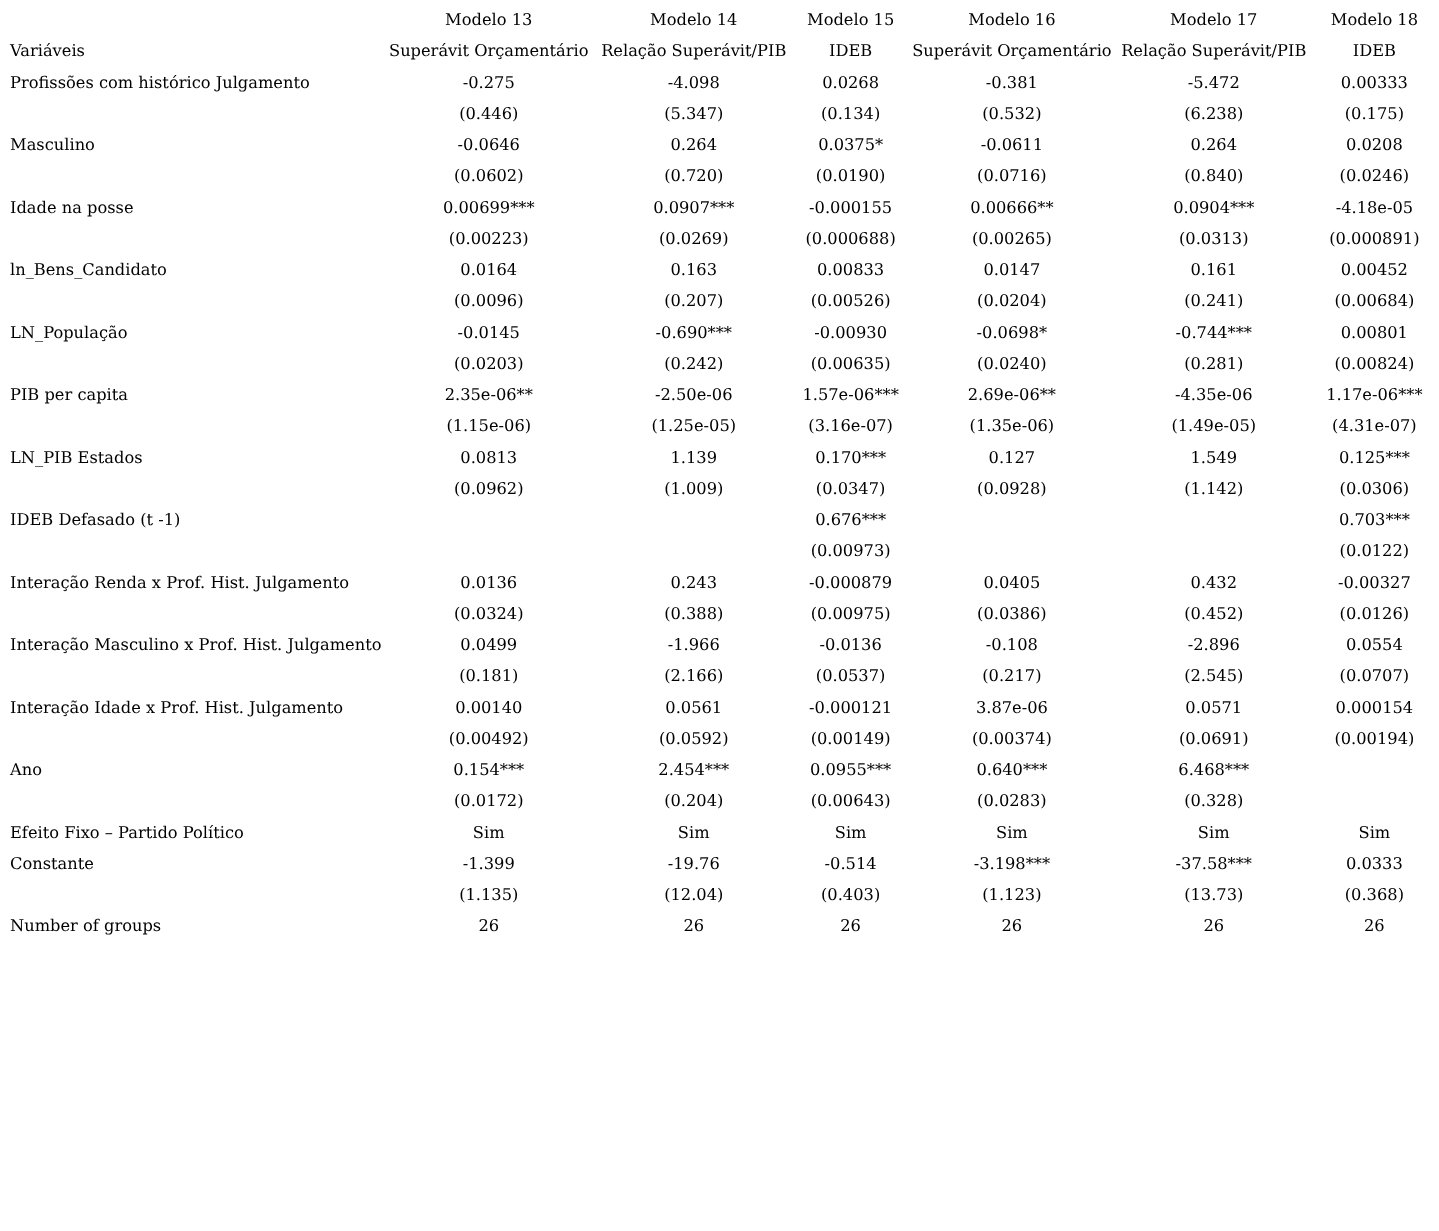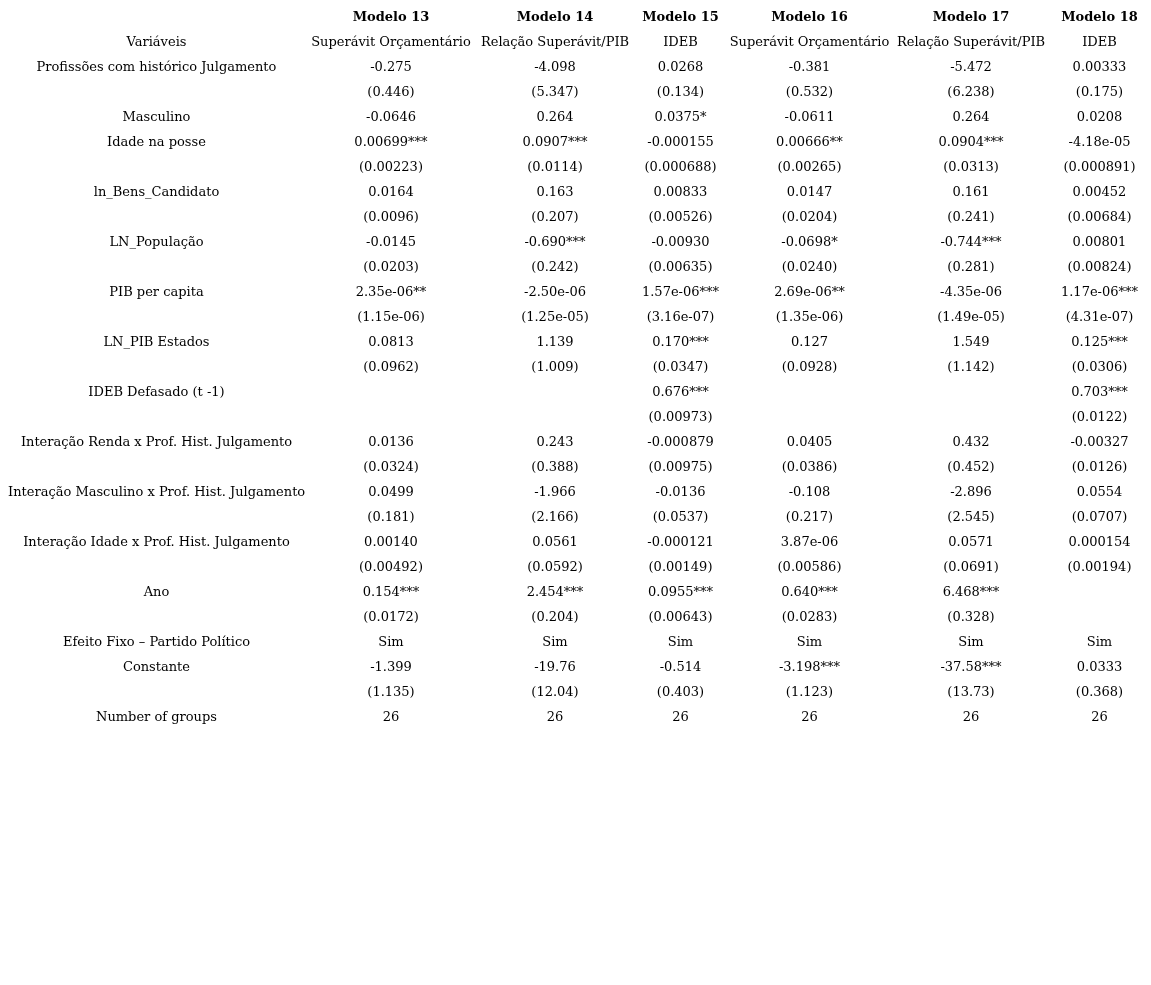--- a/index.html
+++ b/index.html
@@ -18,22 +18,22 @@
   }
   th, td {
     height: 25px;
     padding: 0;
     text-align: center;
     font-weight: normal;
     white-space: nowrap;
     vertical-align: middle;
     overflow: visible;
   }
-  th.model-h { font-weight: bold; font-size: 13px; }
-  .lbl { text-align: center; padding-left: 8px; }
+  th.model-h { font-weight: normal; font-size: 13px; }
+  .lbl { text-align: left; padding-left: 8px; }
 </style>
 </head>
 <body>
 
 <div class="page">
   <table class="regression">
     <colgroup>
       <col style="width:305px">
       <col style="width:172px">
       <col style="width:156px">
@@ -84,32 +84,41 @@
         <tr>
           <td class="lbl">Masculino</td>
           <td>-0.0646</td>
           <td>0.264</td>
           <td>0.0375*</td>
           <td>-0.0611</td>
           <td>0.264</td>
           <td>0.0208</td>
         </tr>
         <tr>
+          <td class="lbl"></td>
+          <td>(0.0602)</td>
+          <td>(0.720)</td>
+          <td>(0.0190)</td>
+          <td>(0.0716)</td>
+          <td>(0.840)</td>
+          <td>(0.0246)</td>
+        </tr>
+        <tr>
           <td class="lbl">Idade na posse</td>
           <td>0.00699***</td>
           <td>0.0907***</td>
           <td>-0.000155</td>
           <td>0.00666**</td>
           <td>0.0904***</td>
           <td>-4.18e-05</td>
         </tr>
         <tr>
           <td class="lbl"></td>
           <td>(0.00223)</td>
-          <td>(0.0114)</td>
+          <td>(0.0269)</td>
           <td>(0.000688)</td>
           <td>(0.00265)</td>
           <td>(0.0313)</td>
           <td>(0.000891)</td>
         </tr>
         <tr>
           <td class="lbl">ln_Bens_Candidato</td>
           <td>0.0164</td>
           <td>0.163</td>
           <td>0.00833</td>
@@ -241,21 +250,21 @@
           <td>-0.000121</td>
           <td>3.87e-06</td>
           <td>0.0571</td>
           <td>0.000154</td>
         </tr>
         <tr>
           <td class="lbl"></td>
           <td>(0.00492)</td>
           <td>(0.0592)</td>
           <td>(0.00149)</td>
-          <td>(0.00586)</td>
+          <td>(0.00374)</td>
           <td>(0.0691)</td>
           <td>(0.00194)</td>
         </tr>
         <tr>
           <td class="lbl">Ano</td>
           <td>0.154***</td>
           <td>2.454***</td>
           <td>0.0955***</td>
           <td>0.640***</td>
           <td>6.468***</td>

